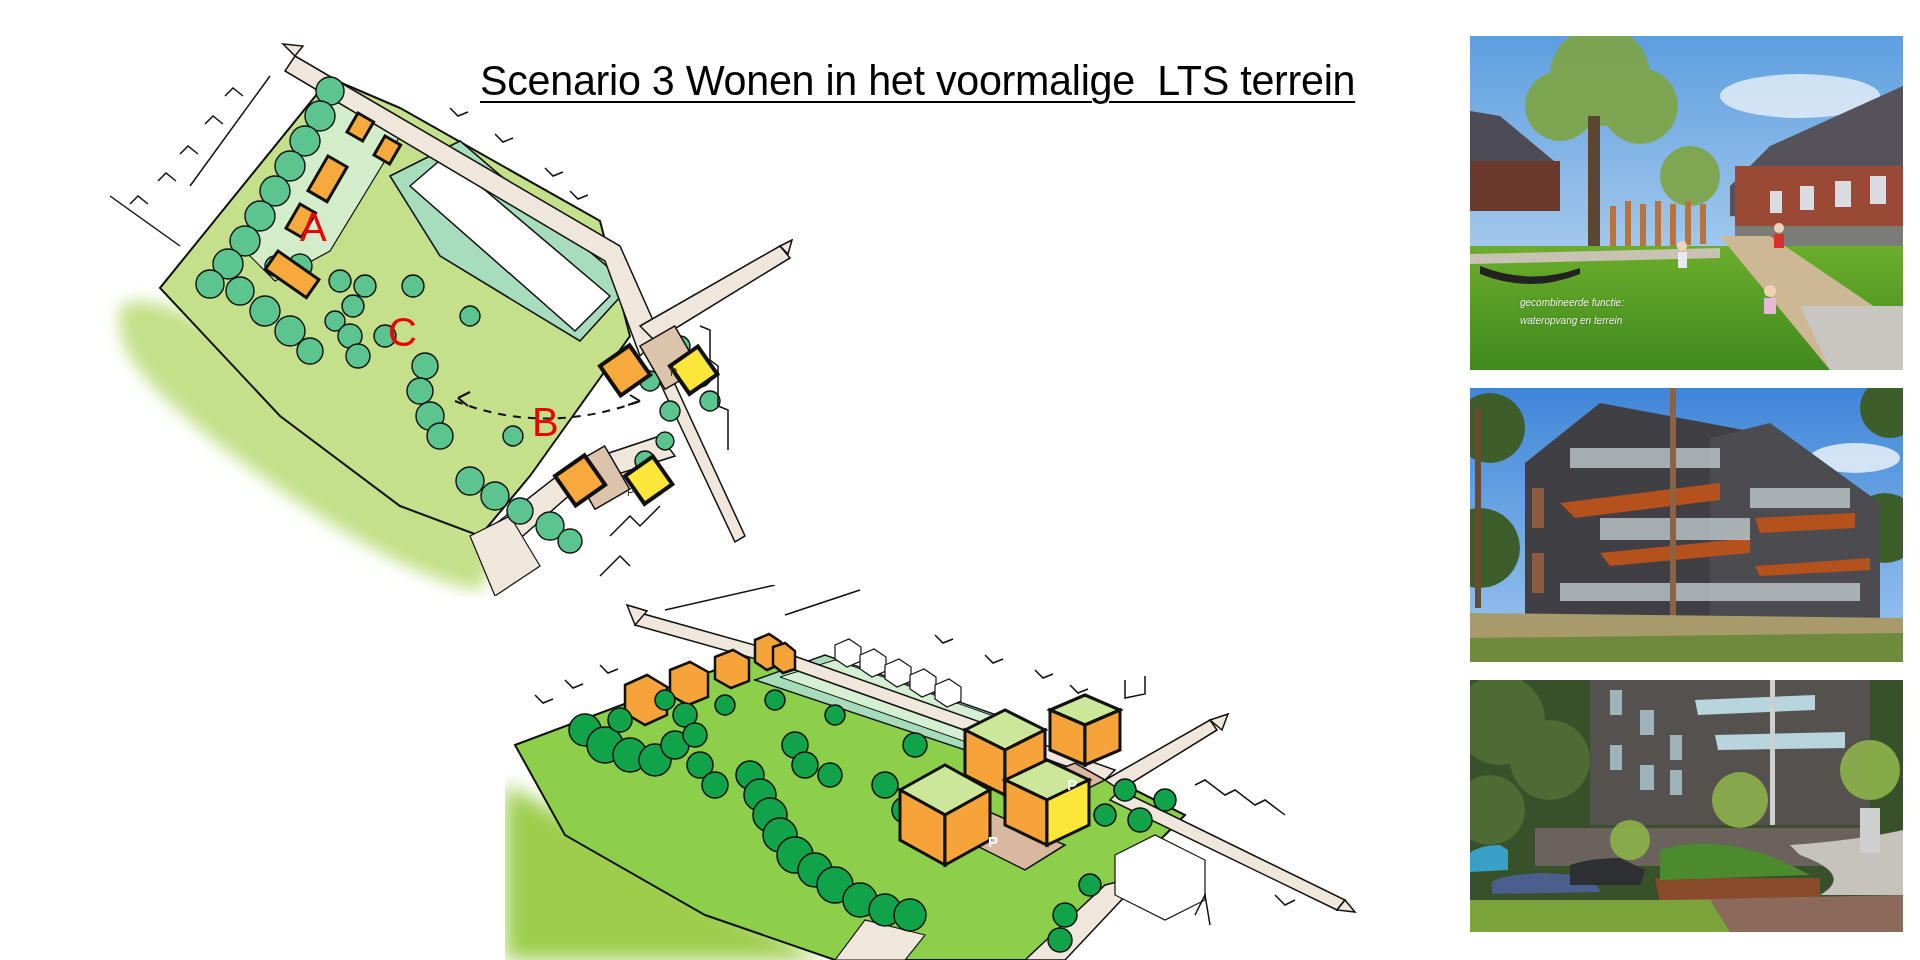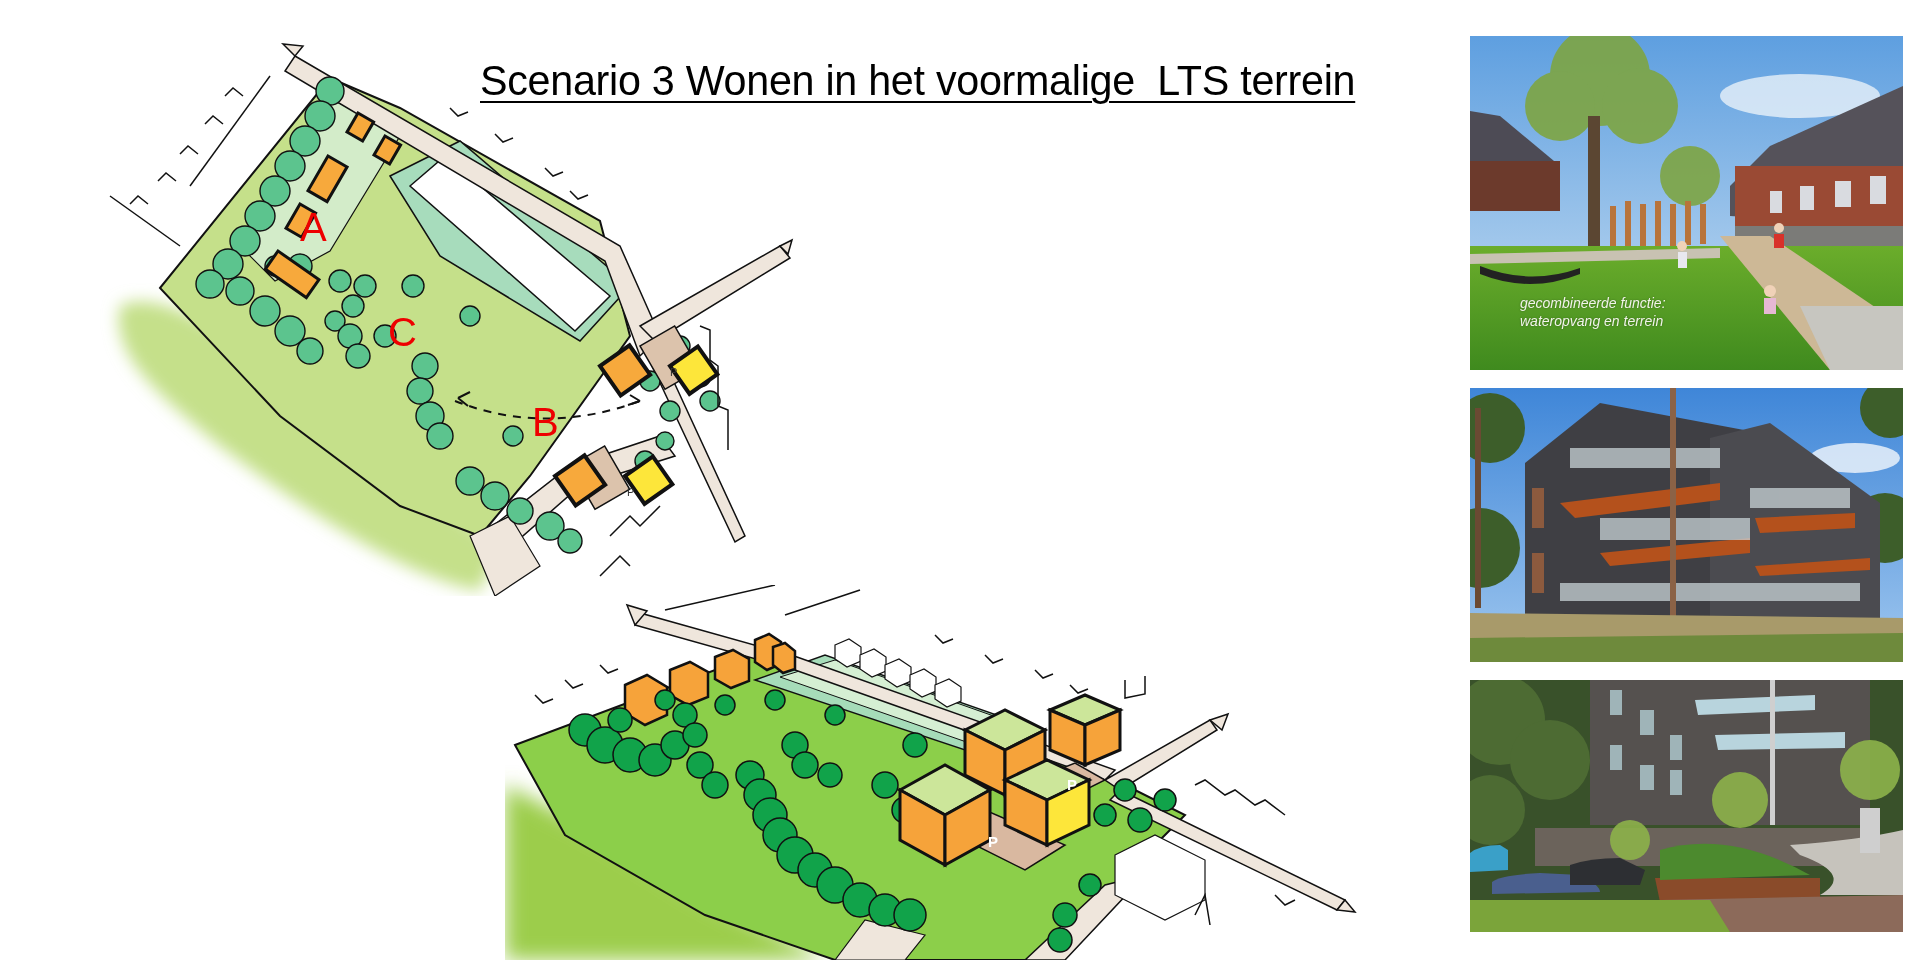--- a/index.html
+++ b/index.html
@@ -7,21 +7,21 @@
   .slide { position:absolute; left:0; top:0; width:1532px; height:960px; background:#fff; }
   .title { position:absolute; left:480px; top:56px; font-family:"Liberation Sans", sans-serif; font-size:43px; color:#000; text-decoration:underline; text-decoration-thickness:2px; text-underline-offset:6px; letter-spacing:-0.3px; white-space:pre; transform:scaleX(0.96); transform-origin:left top; }
   .figure { position:absolute; }
   .plan { left:100px; top:36px; width:700px; height:560px; }
   .iso { left:505px; top:585px; width:920px; height:375px; }
   .photo { position:absolute; left:1470px; width:433px; overflow:hidden; }
   .photo svg { display:block; }
   .p1 { top:36px; height:334px; }
   .p2 { top:388px; height:274px; }
   .p3 { top:680px; height:252px; }
-  .caption { position:absolute; left:50px; top:258px; color:#f2f5ea; font-style:italic; font-size:14px; line-height:18px; text-shadow:0 0 2px rgba(0,0,0,.35); }
+  .caption { position:absolute; left:50px; top:258px; color:#f2f5ea; font-style:italic; font-size:10px; line-height:18px; text-shadow:0 0 2px rgba(0,0,0,.35); }
   .lbl { font-family:"Liberation Sans", sans-serif; fill:#ee0000; font-size:40px; }
   .plbl { font-family:"Liberation Sans", sans-serif; fill:#333; font-size:11px; }
   .plbl-w { font-family:"Liberation Sans", sans-serif; fill:#fff; font-size:15px; font-weight:bold; }
 </style>
 </head>
 <body>
 
 <div class="slide">
 
   <div class="title">Scenario 3 Wonen in het voormalige  LTS terrein</div>

